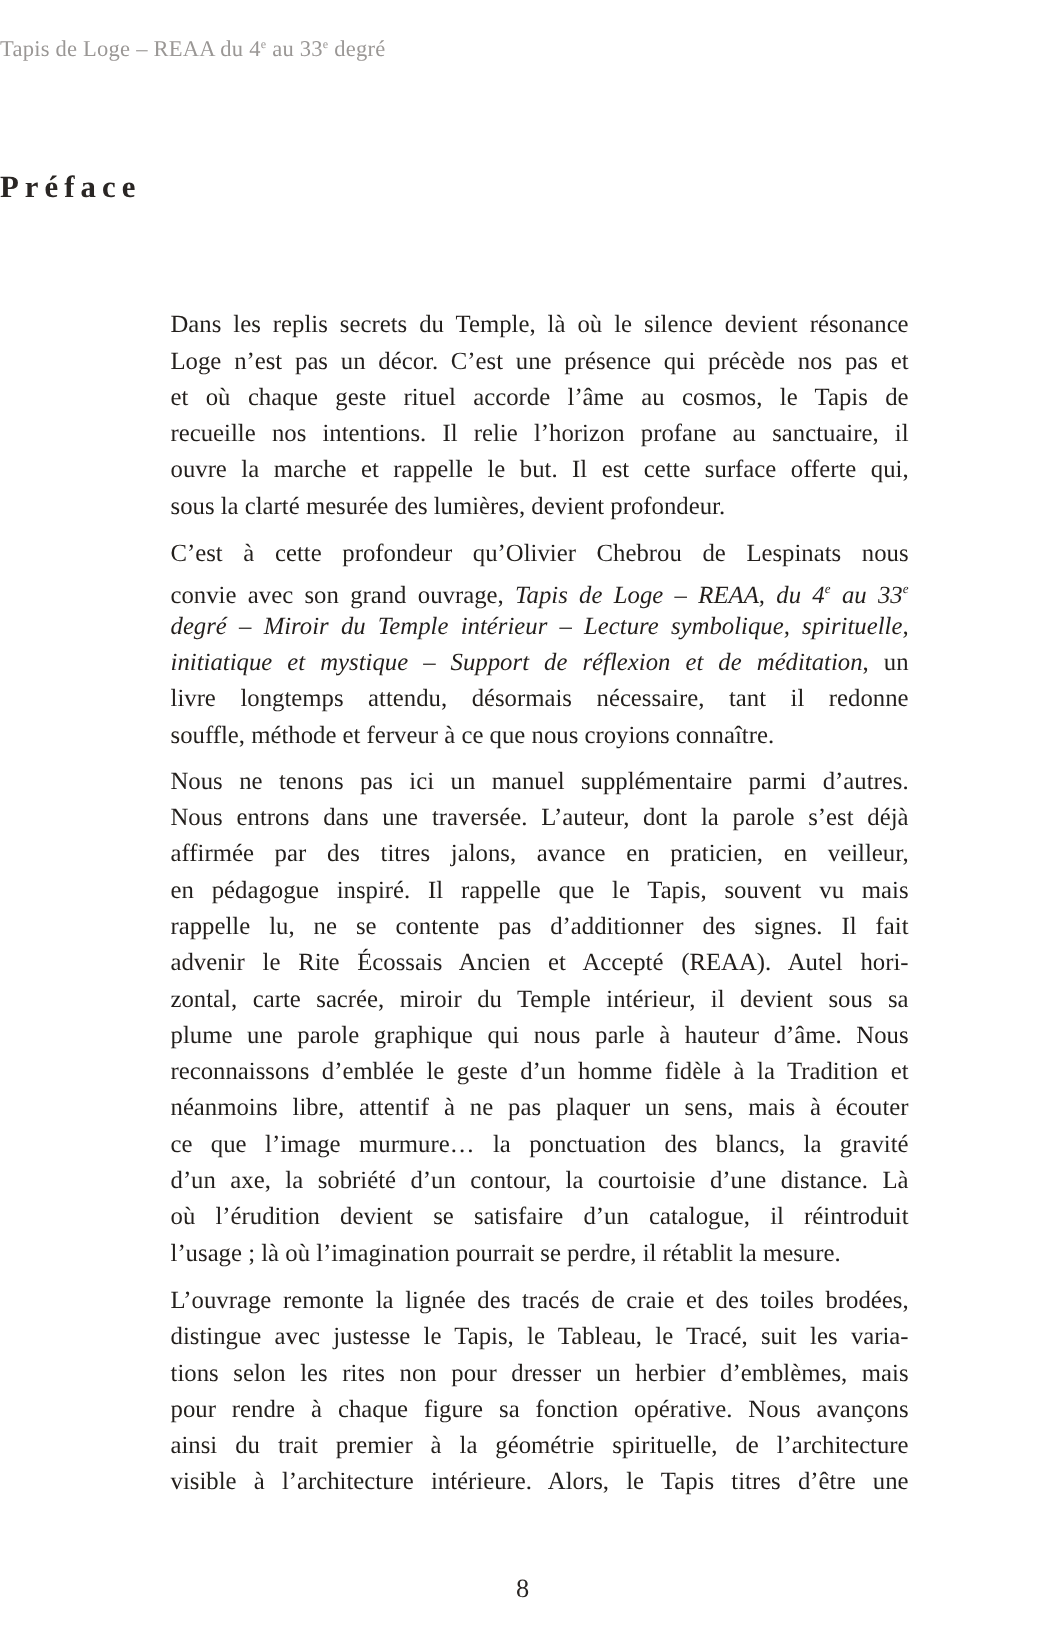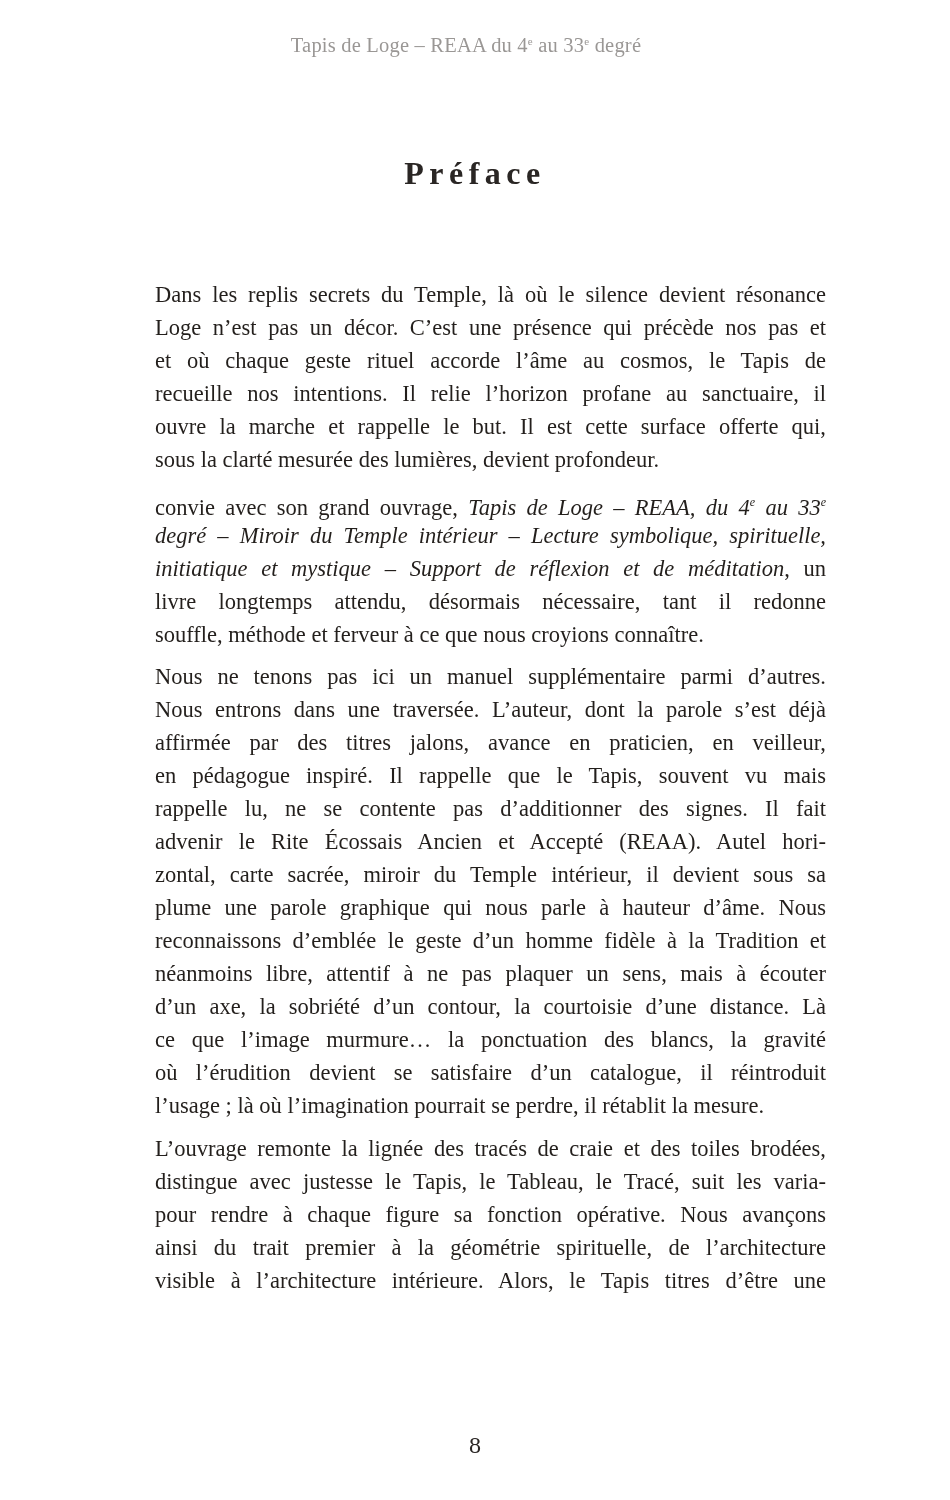--- a/index.html
+++ b/index.html
@@ -1,22 +1,22 @@
 <!DOCTYPE html>
 <html><head>
   <meta charset="utf-8">
   <style>
     html, body { margin: 0; padding: 0; background: #ffffff; }
     body { width: 950px; height: 1500px; position: relative; overflow: hidden;
       font-family: "Liberation Serif", "DejaVu Serif", serif; color: #231f1c; }
-    .running-header { position: absolute; top: 34px; left: 0; width: 932px; text-align: center;
+    .running-header { position: absolute; top: 34px; left: 0; width: 932px; 
       font-size: 20.5px; color: #9a9795; letter-spacing: 0.2px; }
     .running-header sup { font-size: 11px; vertical-align: 7px; }
-    .page-title { position: absolute; top: 155px; left: 0; width: 950px; text-align: center;
-      font-size: 32px; font-weight: bold; letter-spacing: 5.5px; color: #2a2624; margin: 0; }
+    .page-title { position: absolute; top: 155px; left: 0; width: 950px; 
+      font-size: 28px; font-weight: bold; letter-spacing: 5.5px; color: #2a2624; margin: 0; }
     .body-text { position: absolute; left: 131px; width: 695px; top: 278px; }
     .para { margin: 0 0 9.5px 0; }
     .line { display: block; height: 33px; line-height: 33px; font-size: 22.5px;
       text-align: justify; text-align-last: justify; white-space: nowrap; overflow: visible; margin-left: 24px; }
     .line.last { text-align-last: left; }
     .line sup { font-size: 12px; vertical-align: 9px; }
     .it { font-style: italic; }
     .page-number { position: absolute; top: 1432px; left: 0; width: 950px; text-align: center;
       font-size: 24px; color: #2a2624; }
   </style>
@@ -32,47 +32,49 @@
   <div class="para">
     <span class="line">Dans les replis secrets du Temple, là où le silence devient résonance</span>
     <span class="line">Loge n’est pas un décor. C’est une présence qui précède nos pas et</span>
     <span class="line">et où chaque geste rituel accorde l’âme au cosmos, le Tapis de</span>
     <span class="line">recueille nos intentions. Il relie l’horizon profane au sanctuaire, il</span>
     <span class="line">ouvre la marche et rappelle le but. Il est cette surface offerte qui,</span>
     <span class="line last">sous la clarté mesurée des lumières, devient profondeur.</span>
   </div>
 
   <div class="para">
+    <span class="line">C’est à cette profondeur qu’Olivier Chebrou de Lespinats nous</span>
     <span class="line"><span>convie avec son grand ouvrage, </span><span class="it">Tapis de Loge – REAA, du 4</span><sup class="it">e</sup><span class="it"> au 33</span><sup class="it">e</sup></span>
     <span class="line it">degré – Miroir du Temple intérieur – Lecture symbolique, spirituelle,</span>
     <span class="line"><span class="it">initiatique et mystique – Support de réflexion et de méditation</span><span>, un</span></span>
     <span class="line">livre longtemps attendu, désormais nécessaire, tant il redonne</span>
     <span class="line last">souffle, méthode et ferveur à ce que nous croyions connaître.</span>
   </div>
 
   <div class="para">
     <span class="line">Nous ne tenons pas ici un manuel supplémentaire parmi d’autres.</span>
     <span class="line">Nous entrons dans une traversée. L’auteur, dont la parole s’est déjà</span>
     <span class="line">affirmée par des titres jalons, avance en praticien, en veilleur,</span>
     <span class="line">en pédagogue inspiré. Il rappelle que le Tapis, souvent vu mais</span>
     <span class="line">rappelle lu, ne se contente pas d’additionner des signes. Il fait</span>
     <span class="line">advenir le Rite Écossais Ancien et Accepté (REAA). Autel hori-</span>
     <span class="line">zontal, carte sacrée, miroir du Temple intérieur, il devient sous sa</span>
     <span class="line">plume une parole graphique qui nous parle à hauteur d’âme. Nous</span>
     <span class="line">reconnaissons d’emblée le geste d’un homme fidèle à la Tradition et</span>
     <span class="line">néanmoins libre, attentif à ne pas plaquer un sens, mais à écouter</span>
+    <span class="line">ce que l’image murmure… la ponctuation des blancs, la gravité</span>
     <span class="line">d’un axe, la sobriété d’un contour, la courtoisie d’une distance. Là</span>
-    <span class="line">ce que l’image murmure… la ponctuation des blancs, la gravité</span>
     <span class="line">où l’érudition devient se satisfaire d’un catalogue, il réintroduit</span>
     <span class="line last">l’usage ; là où l’imagination pourrait se perdre, il rétablit la mesure.</span>
   </div>
 
   <div class="para">
     <span class="line">L’ouvrage remonte la lignée des tracés de craie et des toiles brodées,</span>
     <span class="line">distingue avec justesse le Tapis, le Tableau, le Tracé, suit les varia-</span>
+    <span class="line">tions selon les rites non pour dresser un herbier d’emblèmes, mais</span>
     <span class="line">pour rendre à chaque figure sa fonction opérative. Nous avançons</span>
     <span class="line">ainsi du trait premier à la géométrie spirituelle, de l’architecture</span>
     <span class="line">visible à l’architecture intérieure. Alors, le Tapis titres d’être une</span>
   </div>
 
 </div>
 
 <div class="page-number">8</div>
 
 </body></html>

